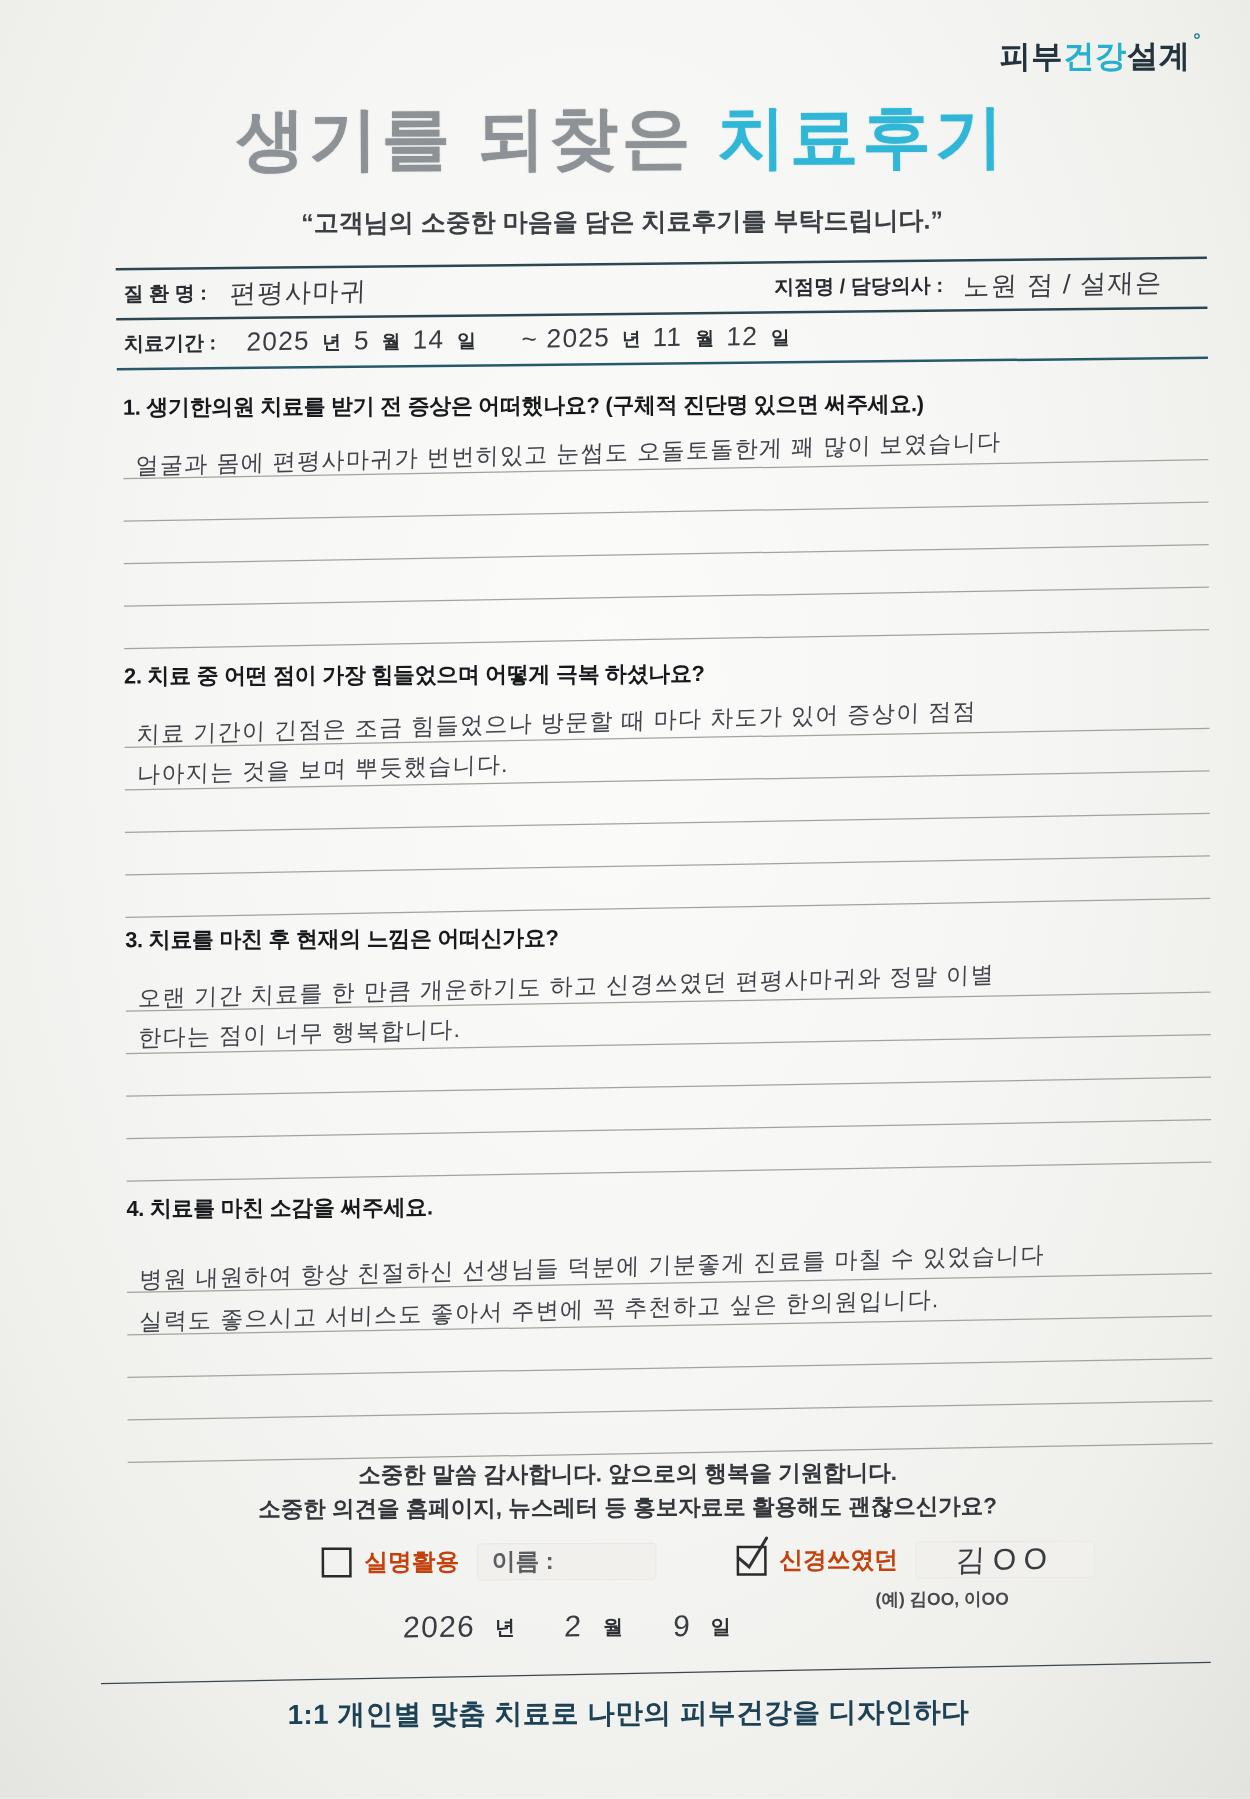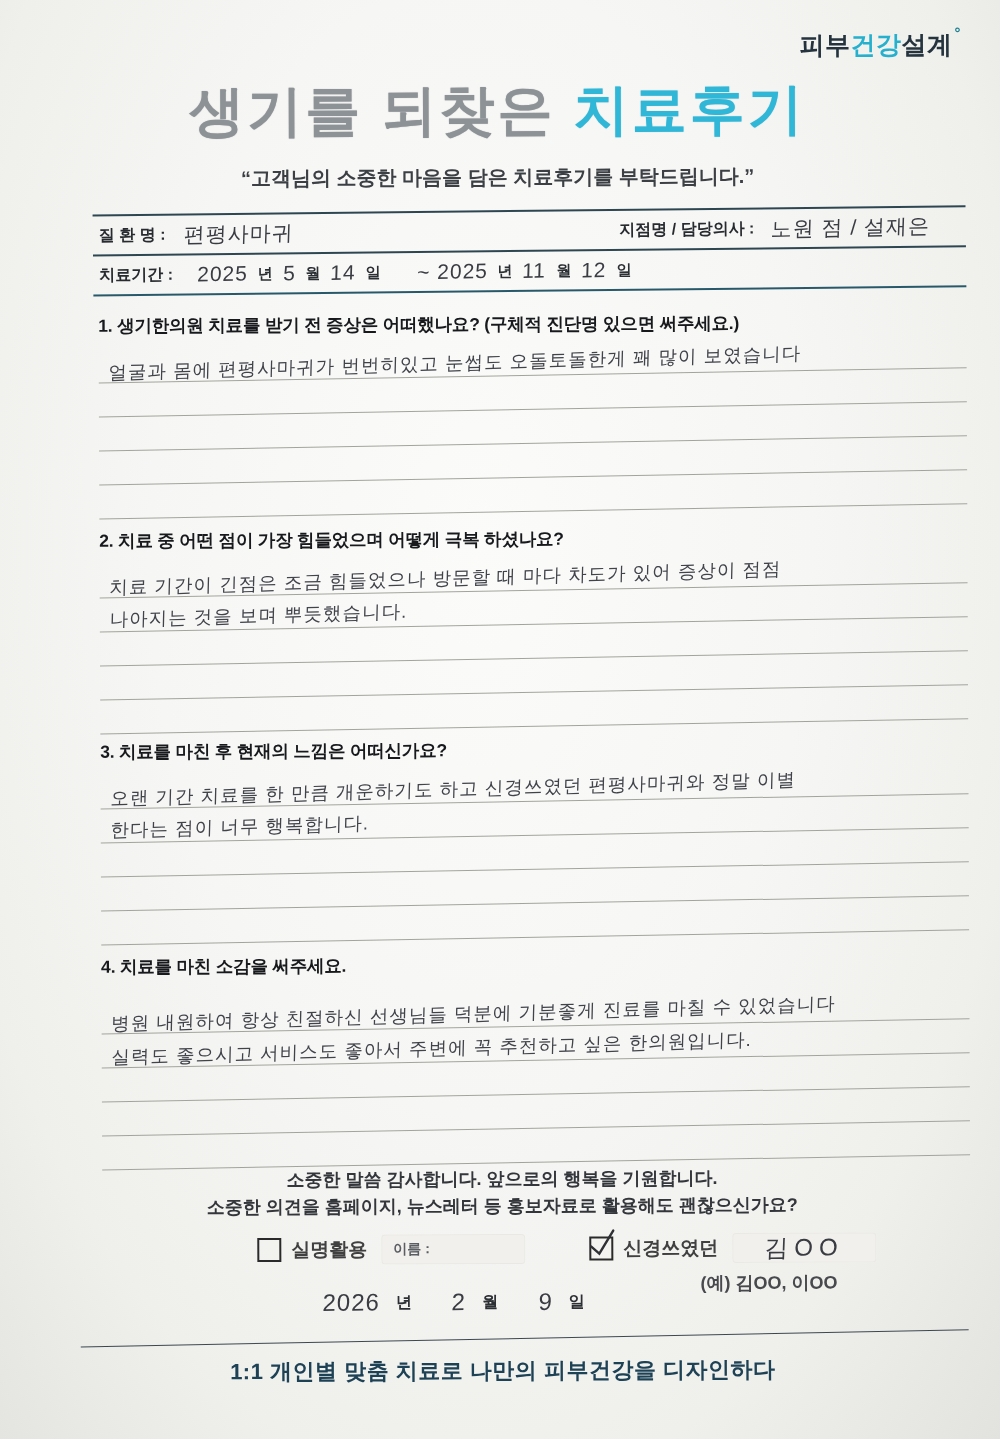--- a/index.html
+++ b/index.html
@@ -43,28 +43,28 @@
   .lines{margin-top:6px;}
   .rule{height:32px;border-bottom:1.6px solid #a3a39e;transform:rotate(-0.75deg);
         display:flex;align-items:flex-end;padding:0 4px 1px 10px;}
   .rule .hand{font-size:18.5px;color:#41434b;}
   
   .thanks{position:absolute;top:1166px;left:0;width:100%;text-align:center;
           font-size:18px;font-weight:600;color:#33363b;line-height:27px;}
   .consent{position:absolute;top:1234px;left:255px;width:640px;display:flex;align-items:center;}
   .cbox{width:20px;height:20px;border:2.2px solid #2a2a2a;background:transparent;position:relative;flex:0 0 auto;}
   .cbox .check{position:absolute;left:-4px;top:-12px;width:30px;height:30px;}
-  .clabel{font-size:19px;font-weight:700;color:#404040;margin:0 14px 0 10px;white-space:nowrap;}
+  .clabel{font-size:19px;font-weight:700;color:#c2410c;margin:0 14px 0 10px;white-space:nowrap;}
   .namebox{background:#f1f0ec;border-radius:4px;height:30px;display:flex;align-items:center;
            padding:0 12px;box-shadow:inset 0 0 0 1px rgba(0,0,0,0.03);}
-  .namebox.realname{width:120px;font-size:14px;font-weight:600;color:#5a5d61;}
+  .namebox.realname{width:120px;font-size:19px;font-weight:600;color:#5a5d61;}
   .namebox.anon{width:120px;justify-content:center;}
   .namebox .hand{font-size:24px;letter-spacing:6px;}
   .anon-group{margin-left:64px;display:flex;align-items:center;position:relative;}
-  .example{position:absolute;top:1272px;left:698px;font-size:18px;font-weight:600;color:#47494d;}
+  .example{position:absolute;top:1272px;left:698px;font-size:14px;font-weight:600;color:#47494d;}
   
   .dateline{position:absolute;top:1288px;left:320px;display:flex;align-items:center;}
   .dateline .hand{font-size:24px;margin-right:16px;}
   .dateline .unit{font-size:16px;font-weight:700;color:#2c2f33;margin-right:40px;}
   
   .divider{position:absolute;top:1338px;left:78px;width:888px;height:0;
            border-top:1.8px solid #3c4850;transform:rotate(-0.85deg);}
   .footer{position:absolute;top:1356px;left:0;width:100%;text-align:center;
           font-size:22px;font-weight:600;color:#1d4155;letter-spacing:.5px;}
 </style>

